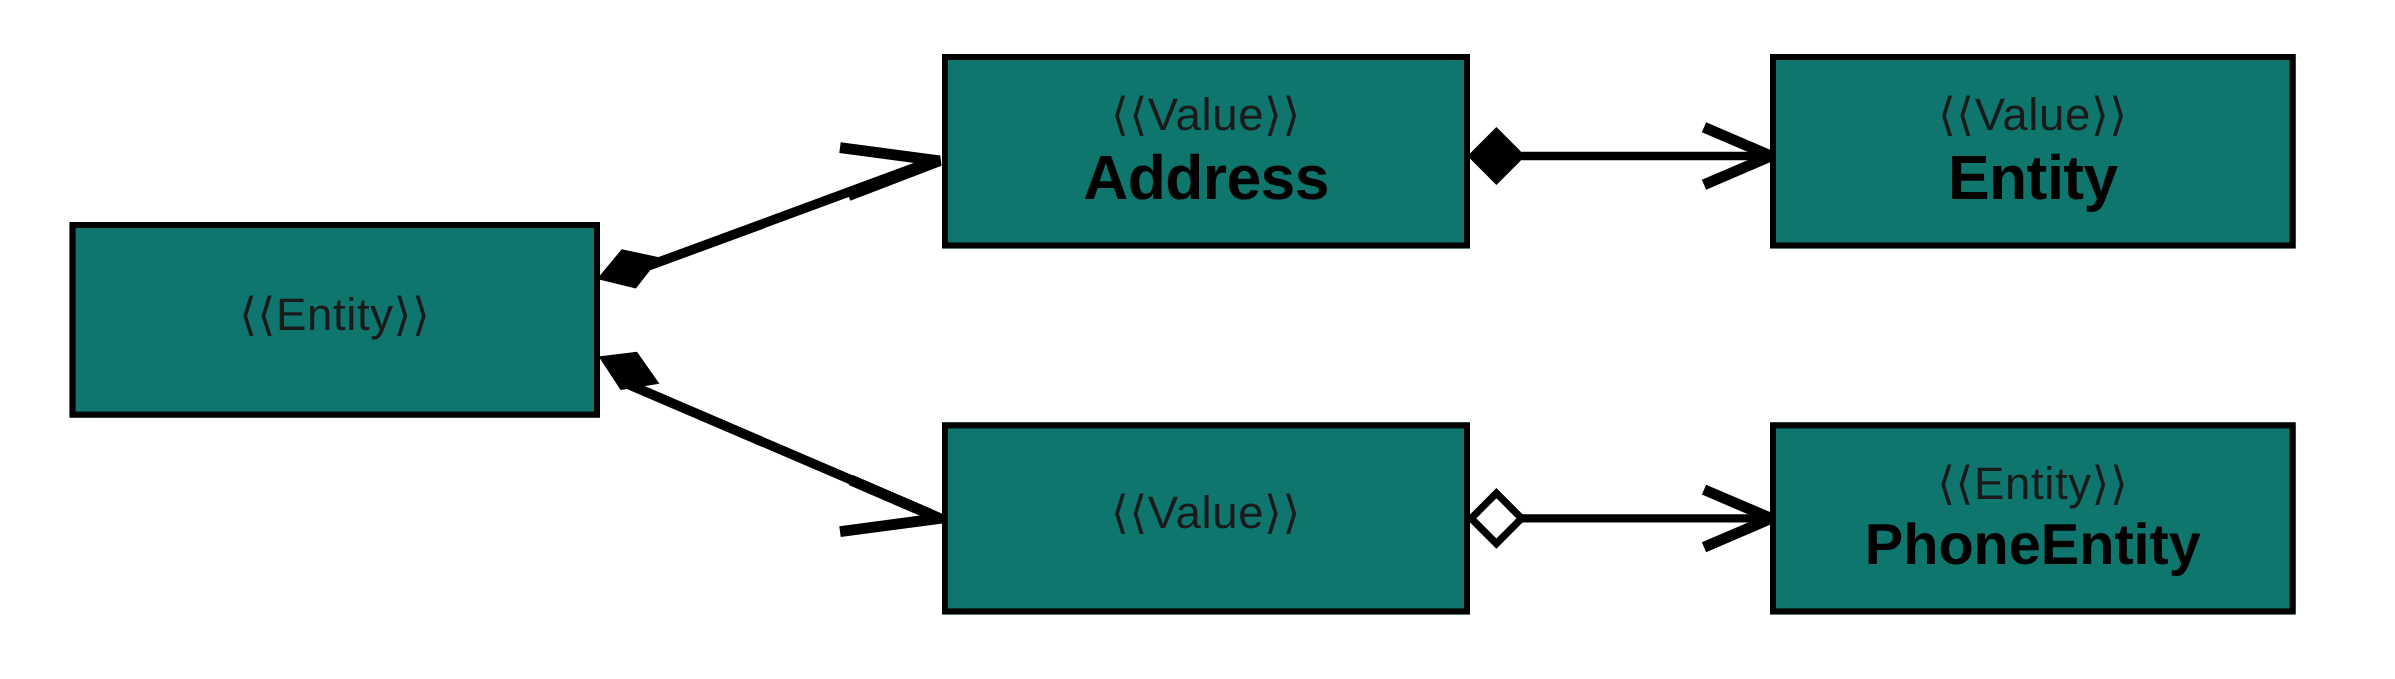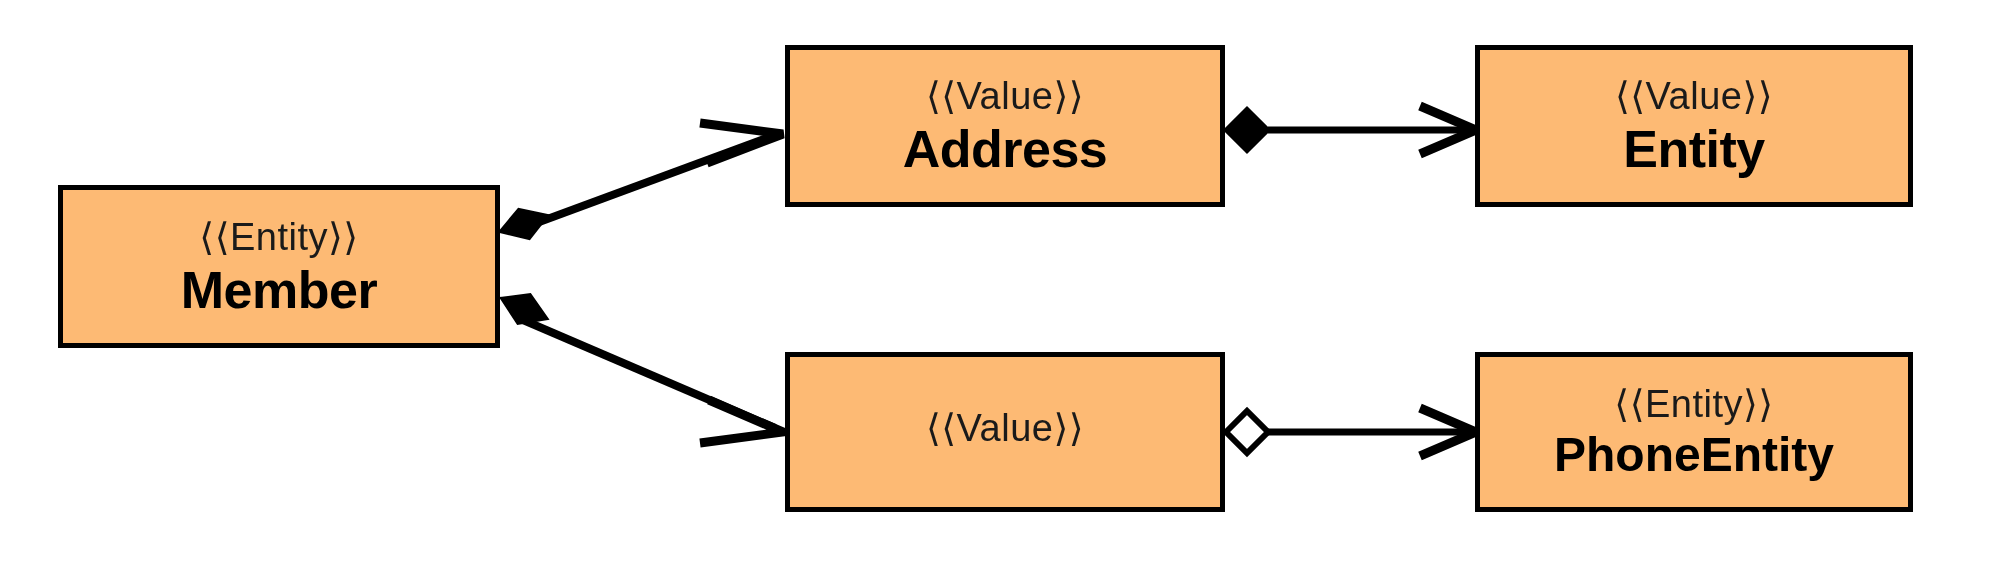--- a/index.html
+++ b/index.html
@@ -21,21 +21,21 @@
     position: absolute;
     left: 0;
     top: 0;
     width: 1996px;
     height: 566px;
   }
   .node-box {
     position: absolute;
     box-sizing: border-box;
     border: 5px solid #000000;
-    background: #fdba74;
+    background: #0f766e;
     display: flex;
     flex-direction: column;
     align-items: center;
     justify-content: center;
     text-align: center;
     line-height: 1.0;
   }
   .stereotype {
     font-size: 38px;
     font-weight: 400;
@@ -86,21 +86,20 @@
     <g>
       <line x1="1267" y1="432" x2="1473" y2="432" stroke="#000000" stroke-width="7" stroke-linecap="butt"></line>
       <polygon points="1226,432 1247,411 1268,432 1247,453" fill="#ffffff" stroke="#000000" stroke-width="6"></polygon>
       <path d="M 1420,408 L 1476,432 L 1420,456" fill="none" stroke="#000000" stroke-width="9" stroke-linecap="butt" stroke-linejoin="miter"></path>
     </g>
 
   </svg>
 
   <div class="node-box" style="left:58px; top:185px; width:442px; height:163px;">
     <div class="stereotype">⟨⟨Entity⟩⟩</div>
-    <div class="node-name">Member</div>
   </div>
 
   <div class="node-box" style="left:785px; top:45px; width:440px; height:162px;">
     <div class="stereotype">⟨⟨Value⟩⟩</div>
     <div class="node-name">Address</div>
   </div>
 
   <div class="node-box" style="left:1475px; top:45px; width:438px; height:162px;">
     <div class="stereotype">⟨⟨Value⟩⟩</div>
     <div class="node-name">Entity</div>

